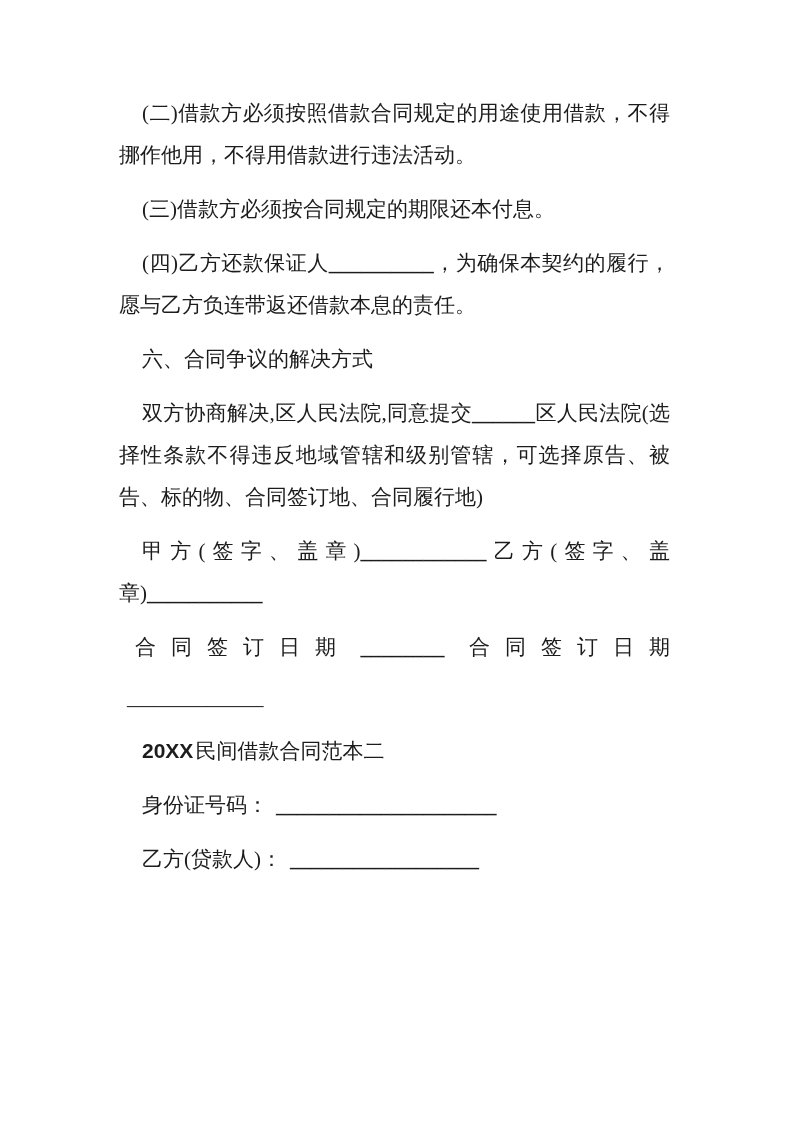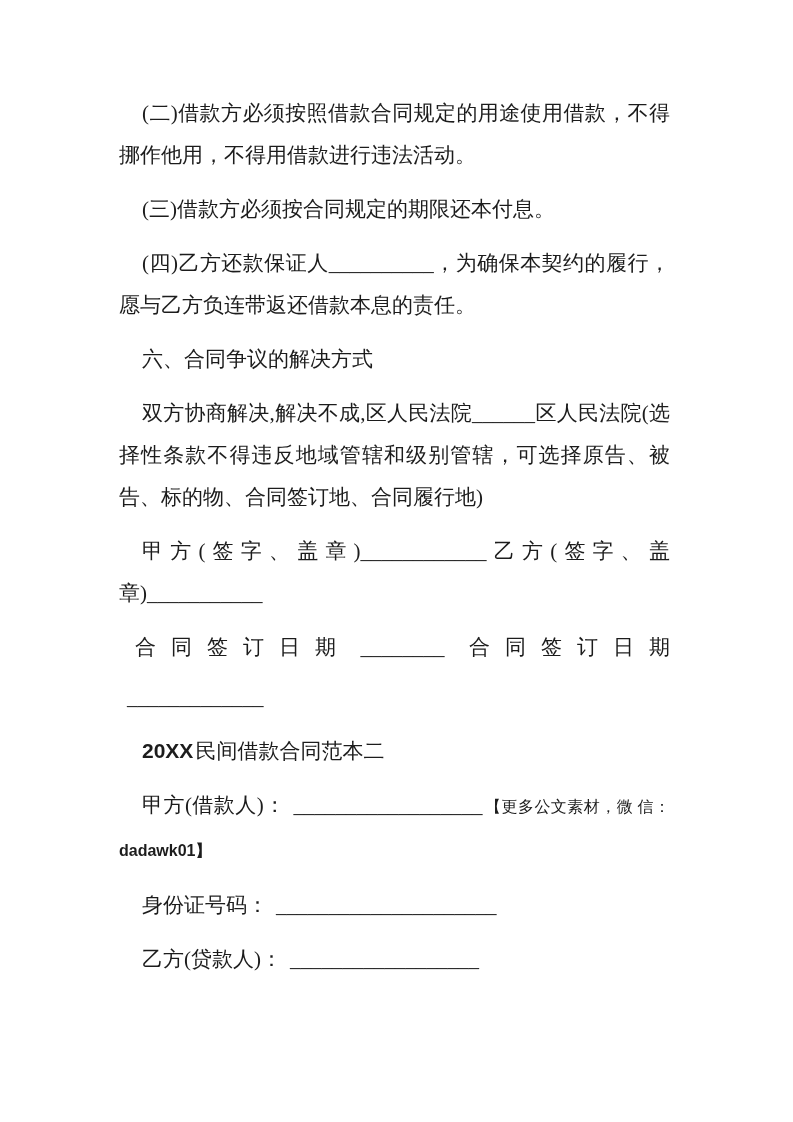--- a/index.html
+++ b/index.html
@@ -42,50 +42,49 @@
     line-height: 42px;
     margin: 0;
   }
   .small { font-size: 16px; }
   .sans {
     font-family: "Liberation Sans", "DejaVu Sans", sans-serif;
     font-weight: 700;
   }
   .gap-sm { margin-left: 2px; }
   .gap { margin-left: 8px; }
-  .blank { white-space: nowrap; }
+  .blank { white-space: nowrap; font-weight: bold; }
 </style>
 </head>
 <body>
 
 <div class="page">
 
   <p class="para">(二)借款方必须按照借款合同规定的用途使用借款，不得挪作他用，不得用借款进行违法活动。</p>
 
   <p class="para">(三)借款方必须按合同规定的期限还本付息。</p>
 
   <p class="para"><span>(四)乙方还款保证人</span><span class="blank">__________</span><span>，为确保本契约的履行，愿与乙方负连带返还借款本息的责任。</span></p>
 
   <p class="para">六、合同争议的解决方式</p>
 
-  <p class="para"><span>双方协商解决,解决不成,区人民法院</span><span class="blank">______</span><span>区人民法院(选择性条款不得违反地域管辖和级别管辖，可选择原告、被告、标的物、合同签订地、合同履行地)</span></p>
+  <p class="para"><span>双方协商解决,区人民法院,同意提交</span><span class="blank">______</span><span>区人民法院(选择性条款不得违反地域管辖和级别管辖，可选择原告、被告、标的物、合同签订地、合同履行地)</span></p>
 
 
   <p class="para"><span>甲方(签字、盖章)</span><span class="blank">____________</span><span>乙方(签字、盖章)</span><span class="blank">___________</span></p>
 
   <div class="group">
     <div class="signdate-line">
       <span class="spread">合同签订日期</span>
       <span class="blank">________</span>
       <span class="spread">合同签订日期</span>
     </div>
     <div class="para wrapline">_____________</div>
   </div>
 
   <p class="para"><span class="sans">20XX</span><span class="gap-sm">民间借款合同范本二</span></p>
 
-  <p class="para"><span>甲方(借款人)：</span><span class="blank gap">__________________</span><span class="small gap-sm">【更多公文素材，微 信：</span><span class="small sans">dadawk01】</span></p>
 
   <p class="para"><span>身份证号码：</span><span class="blank gap">_____________________</span></p>
 
   <p class="para"><span>乙方(贷款人)：</span><span class="blank gap">__________________</span></p>
 
 </div>
 
 </body></html>

